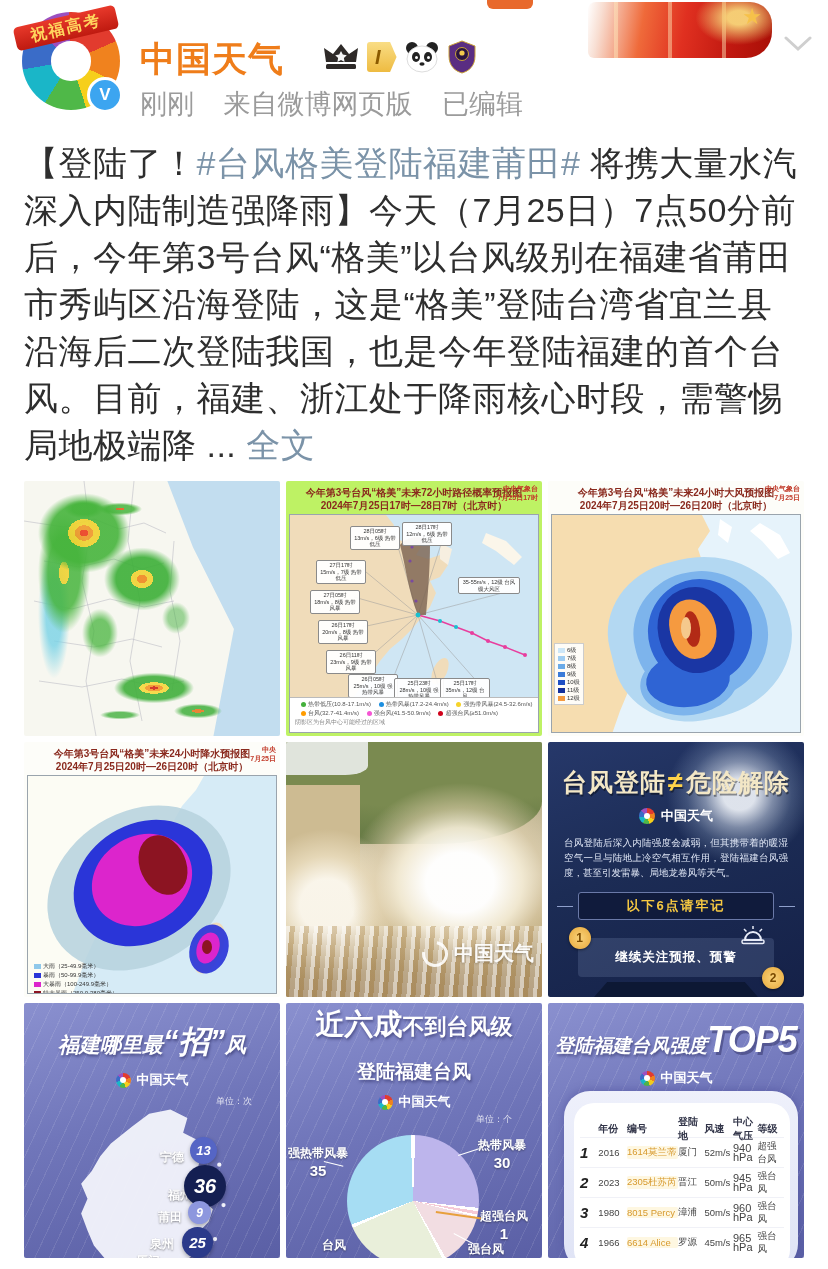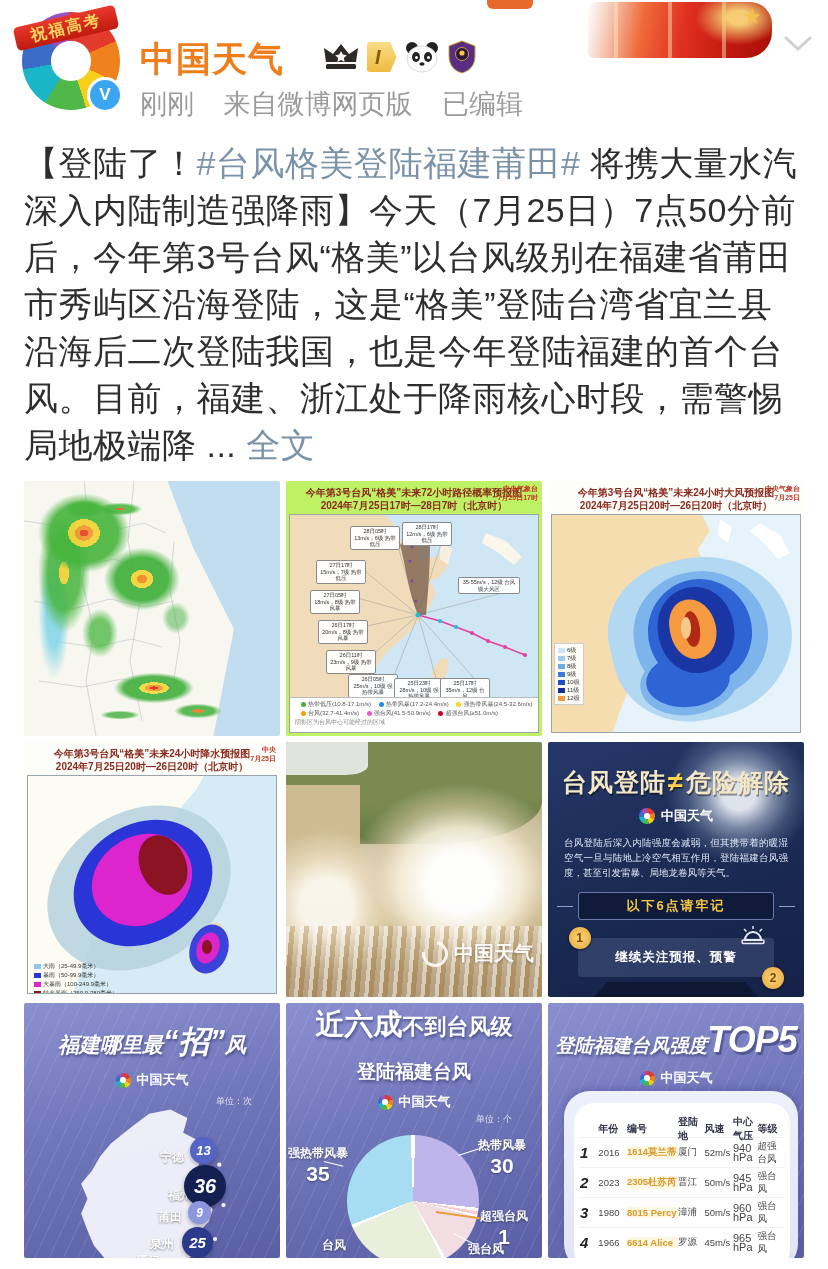--- a/index.html
+++ b/index.html
@@ -93,30 +93,30 @@
   .siren{position:absolute;right:8px;top:-14px}
   .s-dark{position:absolute;left:18%;bottom:0;width:64%;height:15px;background:#0d1834;clip-path:polygon(0 100%,8% 0,92% 0,100% 100%)}
   
   .card-bg{background:linear-gradient(165deg,#8a90cf 0%,#7076ba 45%,#5a5fa5 100%)}
   .rain-ov{position:absolute;inset:0;background:repeating-linear-gradient(115deg,rgba(255,255,255,.10) 0 1px,rgba(0,0,0,0) 1px 13px)}
   .c-title{position:relative;z-index:3;margin-top:18px;text-align:center;color:#fff;font-weight:800;font-style:italic;text-shadow:1px 2px 3px rgba(30,30,80,.55)}
   .unit{position:absolute;z-index:3;font-size:9px;color:rgba(255,255,255,.78)}
   .cityname{position:absolute;z-index:5;color:#fff;font-weight:bold;font-size:12px;text-shadow:0 1px 2px rgba(0,0,0,.45)}
   .citycircle{position:absolute;z-index:5;border-radius:50%;color:#fff;font-weight:800;font-style:italic;display:flex;align-items:center;justify-content:center;box-shadow:0 2px 4px rgba(0,0,0,.3)}
   .pielabel{position:absolute;z-index:5;color:#fff;font-weight:bold;font-size:12px;text-shadow:0 1px 2px rgba(0,0,0,.4);text-align:center}
-  .pieval{display:block;font-size:21px;font-weight:800}
+  .pieval{display:block;font-size:15px;font-weight:800}
   .lead{position:absolute;z-index:4;height:1px;background:#fff;transform-origin:0 0}
   
   .panel{position:absolute;left:16px;right:6px;top:88px;bottom:-12px;background:linear-gradient(#eef0fb,#dfe3f5);border-radius:26px;box-shadow:0 -2px 8px rgba(60,60,140,.35);z-index:3}
   .panel2{position:absolute;left:26px;right:14px;top:100px;bottom:-12px;background:#fff;border-radius:20px;z-index:4}
   .ttab{position:absolute;left:32px;right:20px;top:112px;z-index:5}
   .trow{display:grid;grid-template-columns:9% 14% 25% 13% 14% 12% 13%;align-items:center;height:29px;border-top:1px solid #f0f1f7;font-size:9.5px;color:#444}
   .trow.h{height:22px;border-top:none;font-weight:bold;color:#33364a;font-size:10px}
   .rank{font-size:15px;font-weight:800;font-style:italic;color:#222}
-  .code{color:#d79a2e;font-weight:bold;background:rgba(250,220,120,.22);border-radius:2px}
+  .code{color:#d79a2e;font-weight:normal;background:rgba(250,220,120,.22);border-radius:2px}
   .ptwo{font-size:11px;line-height:9px;color:#444}
 </style>
 </head>
 <body>
 
 <div class="header">
   <div class="toptab"></div>
   <div class="avatar">
     <div class="pin" style="width:98px;height:98px"></div>
     <div class="ribbon">祝福高考</div>

